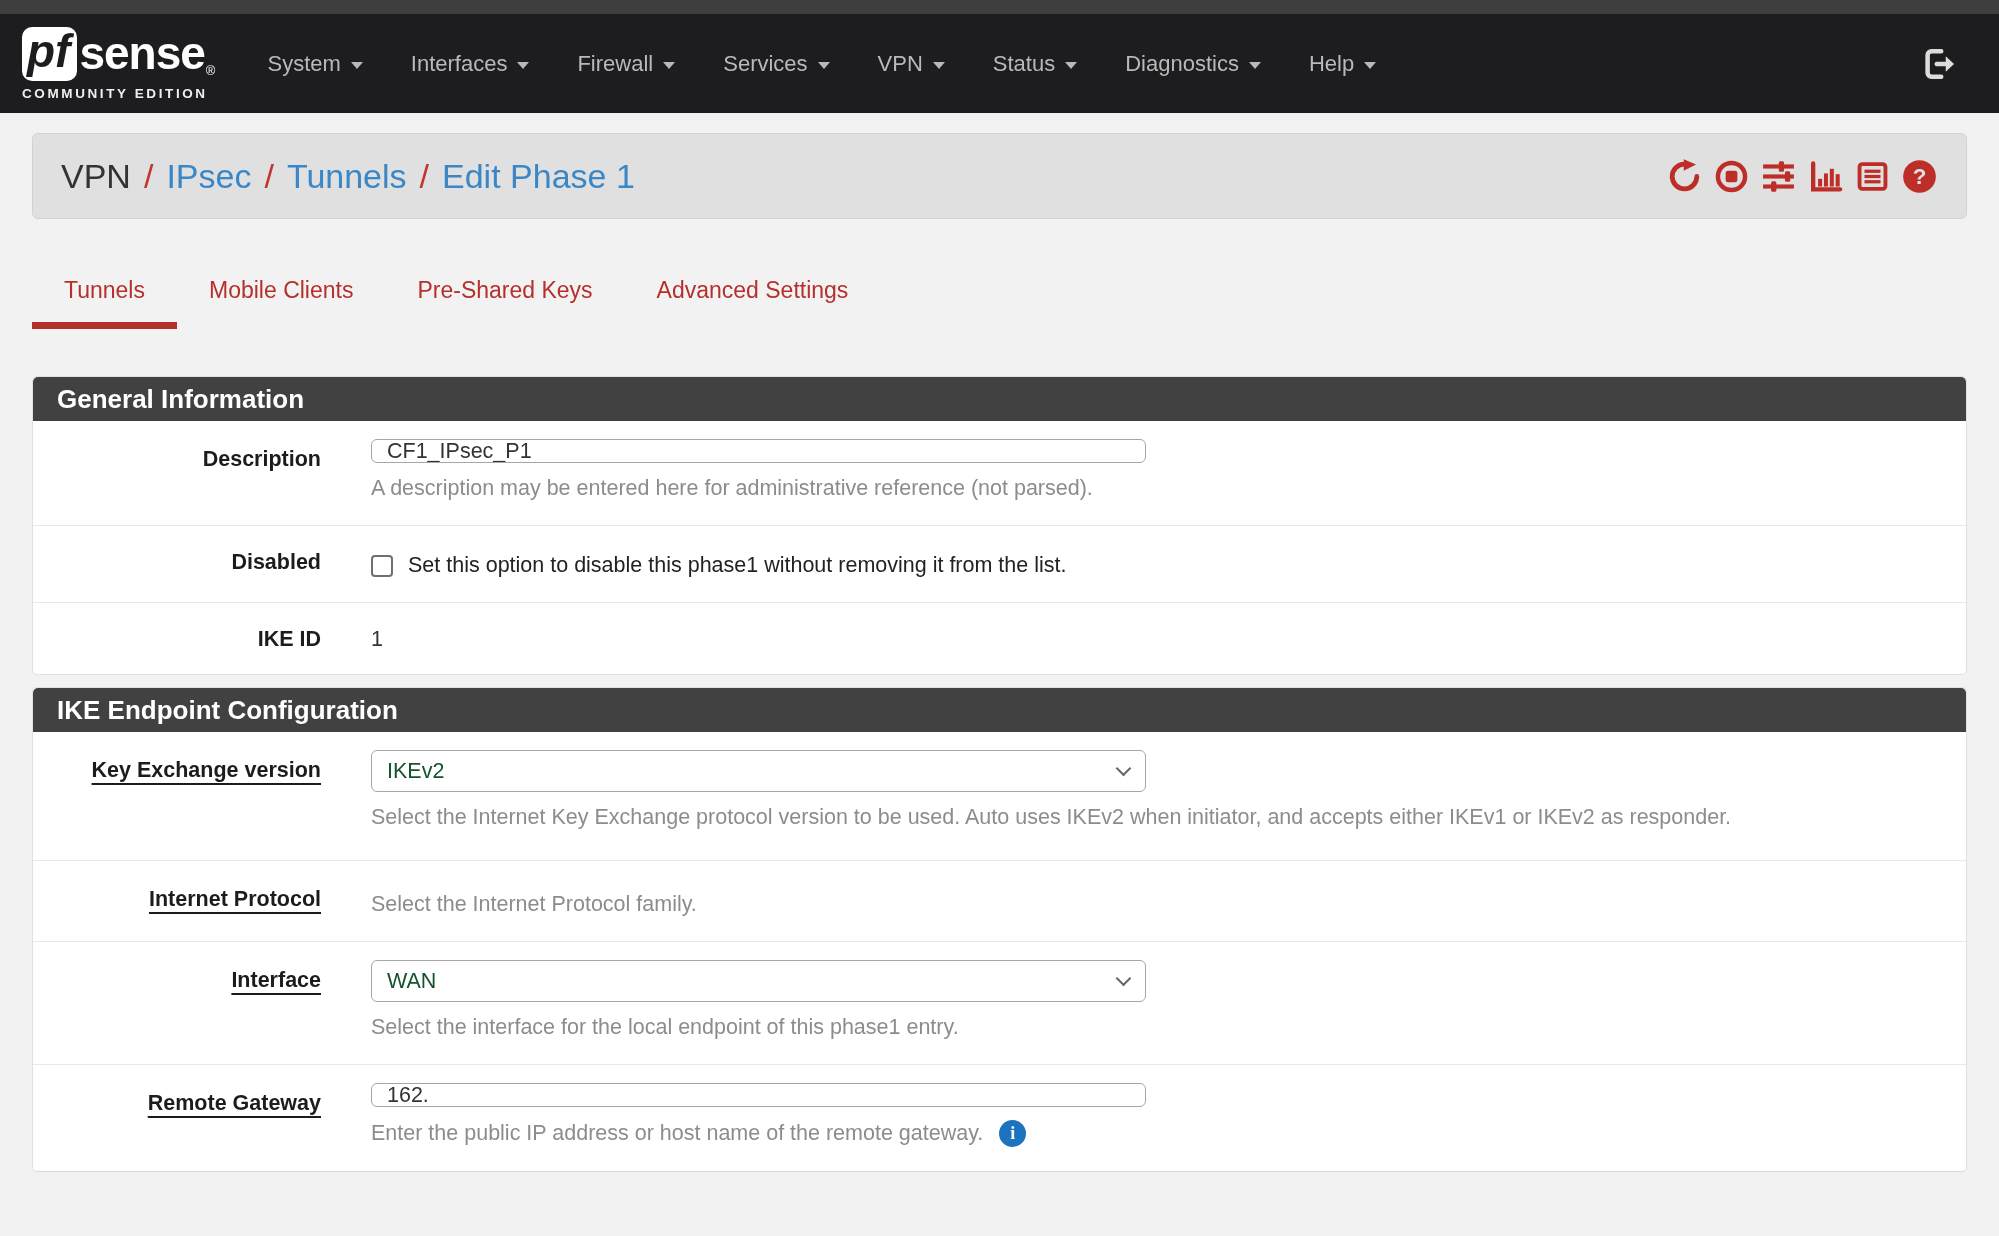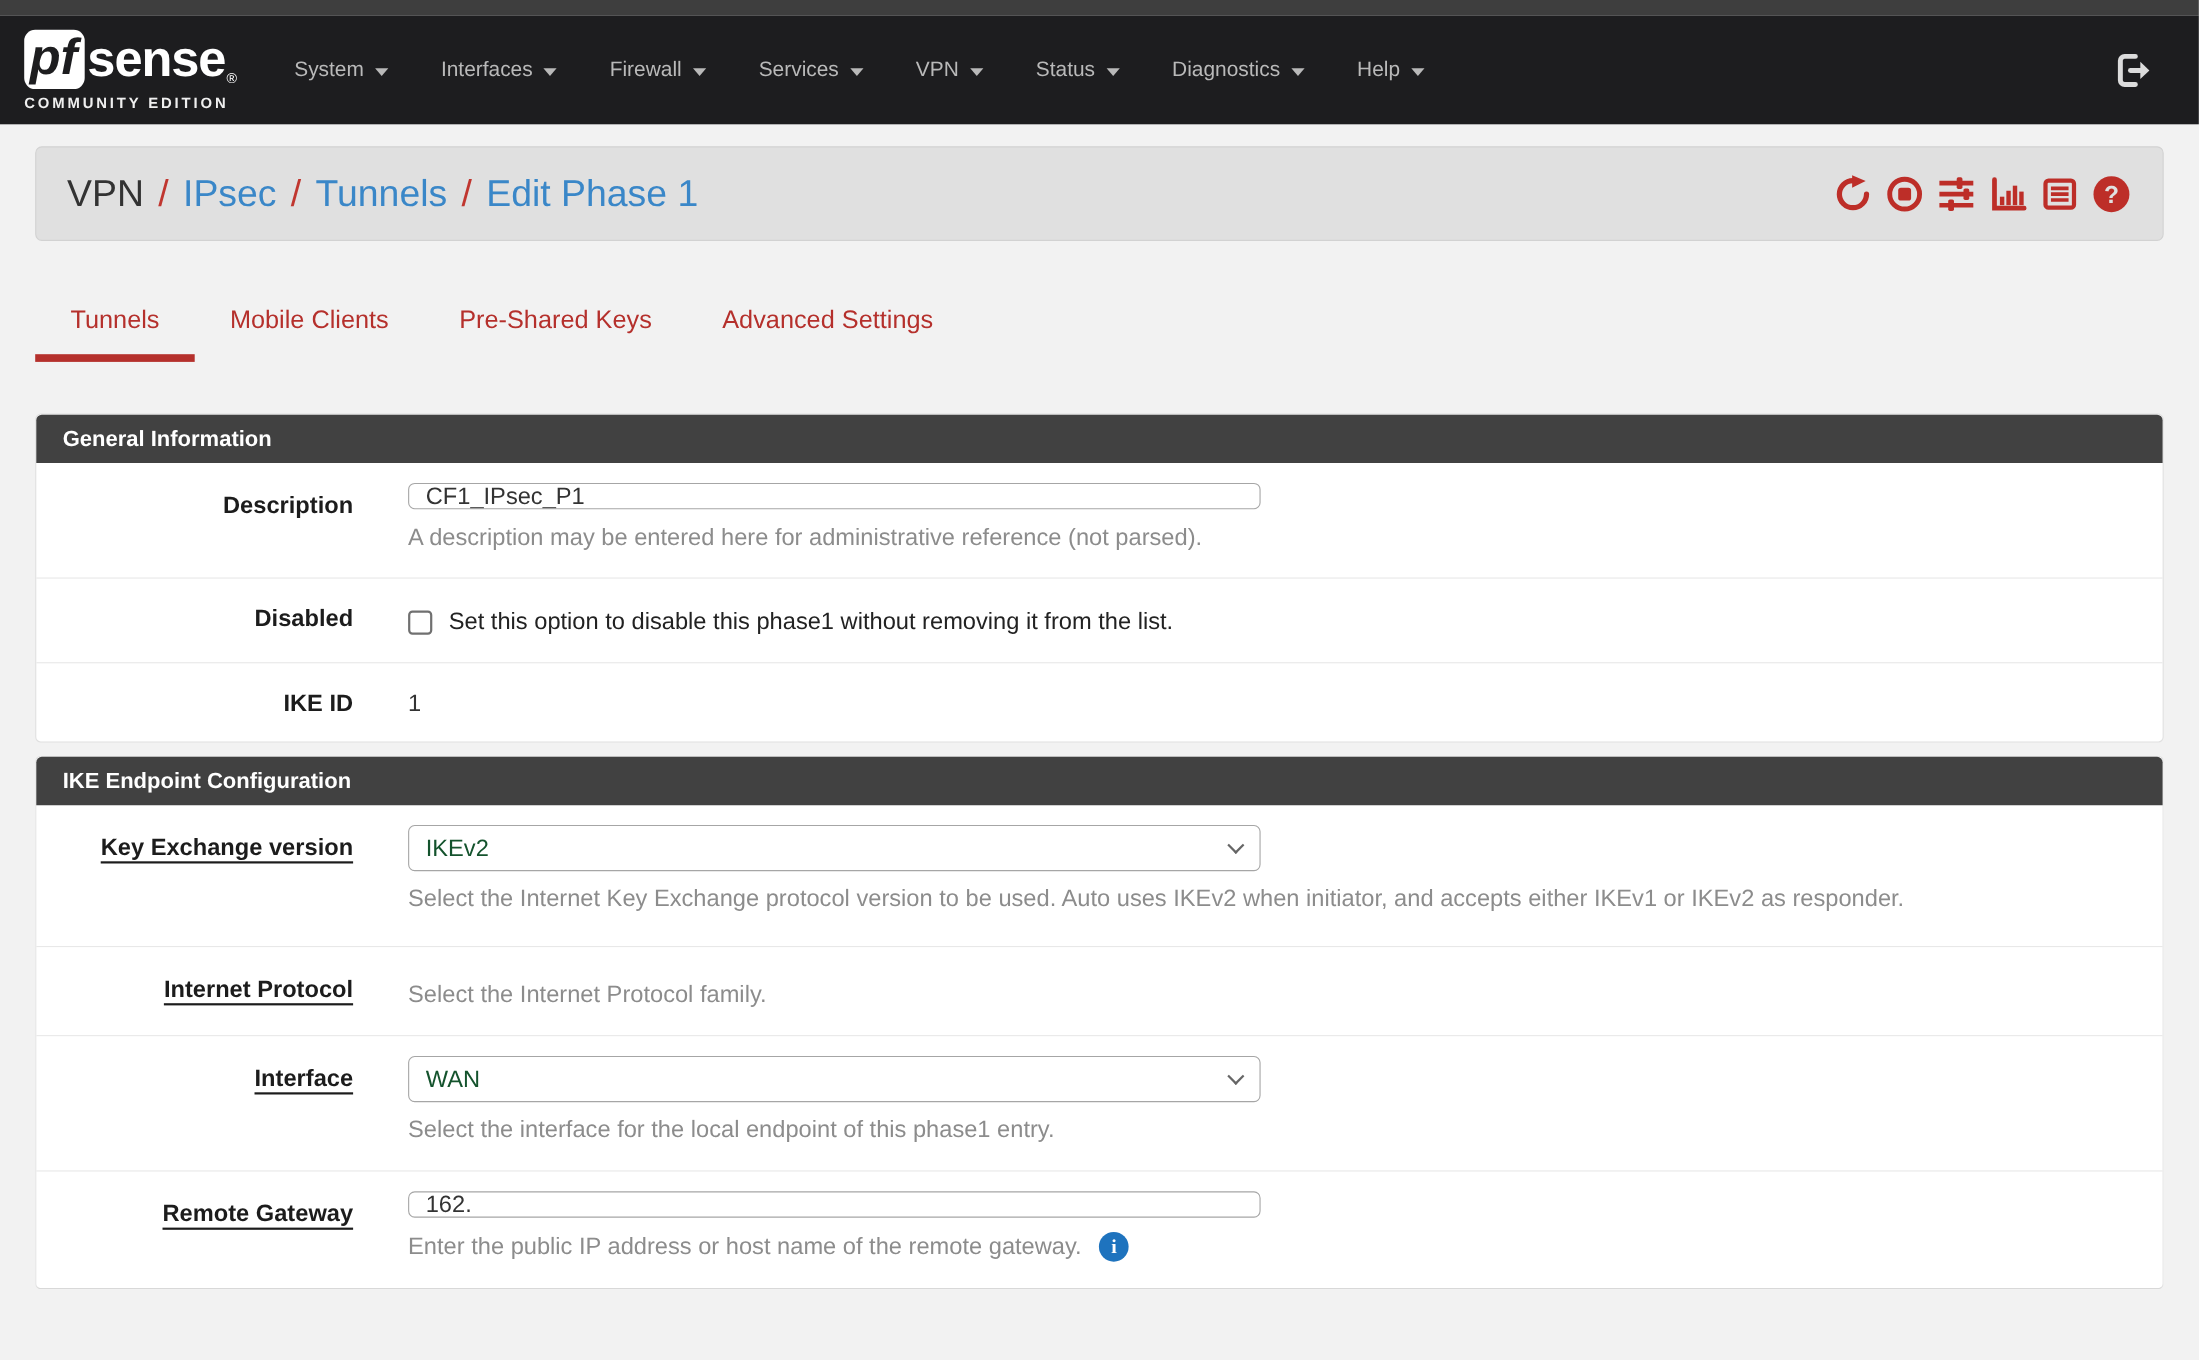--- a/index.html
+++ b/index.html
@@ -24,21 +24,21 @@
     font-size: 46px; line-height: 1.0; padding: 1px 7px 7px 5px; border-radius: 10px;
   }
   .sense { color: #fff; font-weight: bold; font-size: 46px; line-height: 1.15; letter-spacing: -1px; margin-left: 2px; }
   .reg { color: #fff; font-size: 13px; margin-top: 36px; margin-left: 1px; }
   .logo-sub { color: #efefef; font-size: 13.5px; font-weight: bold; letter-spacing: 2.6px; margin-top: 5px; white-space: nowrap; }
 
   .nav-items { display: flex; align-items: center; margin-left: 28px; }
   .nav-item {
     display: flex; align-items: center; gap: 10px;
     padding: 0 24px; height: 99px; cursor: pointer;
-    color: #b9b9b9; font-size: 19px; white-space: nowrap;
+    color: #b9b9b9; font-size: 22px; white-space: nowrap;
   }
   .caret {
     width: 0; height: 0; margin-top: 3px;
     border-left: 6px solid transparent; border-right: 6px solid transparent;
     border-top: 7px solid #b9b9b9;
   }
   .logout-btn { margin-left: auto; cursor: pointer; display: flex; align-items: center; }
 
   
   .crumb-panel {
@@ -62,21 +62,21 @@
   .tab.active { border-bottom: 7px solid #b5302c; }
 
   
   .panel {
     margin: 0 32px; background: #fff;
     border: 1px solid #e0e0e0; border-radius: 5px;
   }
   .panel-1 { margin-top: 47px; }
   .panel-2 { margin-top: 12px; border-bottom: 1px solid #d8d8d8; }
   .panel-heading {
-    background: #414141; color: #fff; font-weight: bold; font-size: 20px;
+    background: #414141; color: #fff; font-weight: bold; font-size: 26px;
     padding: 10px 24px; border-radius: 5px 5px 0 0; line-height: 1.0;
     height: 44px; display: flex; align-items: center;
   }
   .form-row { display: flex; padding: 18px 0 24px; }
   .form-row + .form-row { border-top: 1px solid #e8e8e8; }
   .row-label {
     width: 338px; flex: 0 0 338px; text-align: right; padding: 8px 50px 0 0;
     font-weight: bold; font-size: 21.5px; color: #1c1c1c; white-space: nowrap;
   }
   .row-label.u span { text-decoration: underline; text-decoration-thickness: 2px; text-underline-offset: 6px; }

